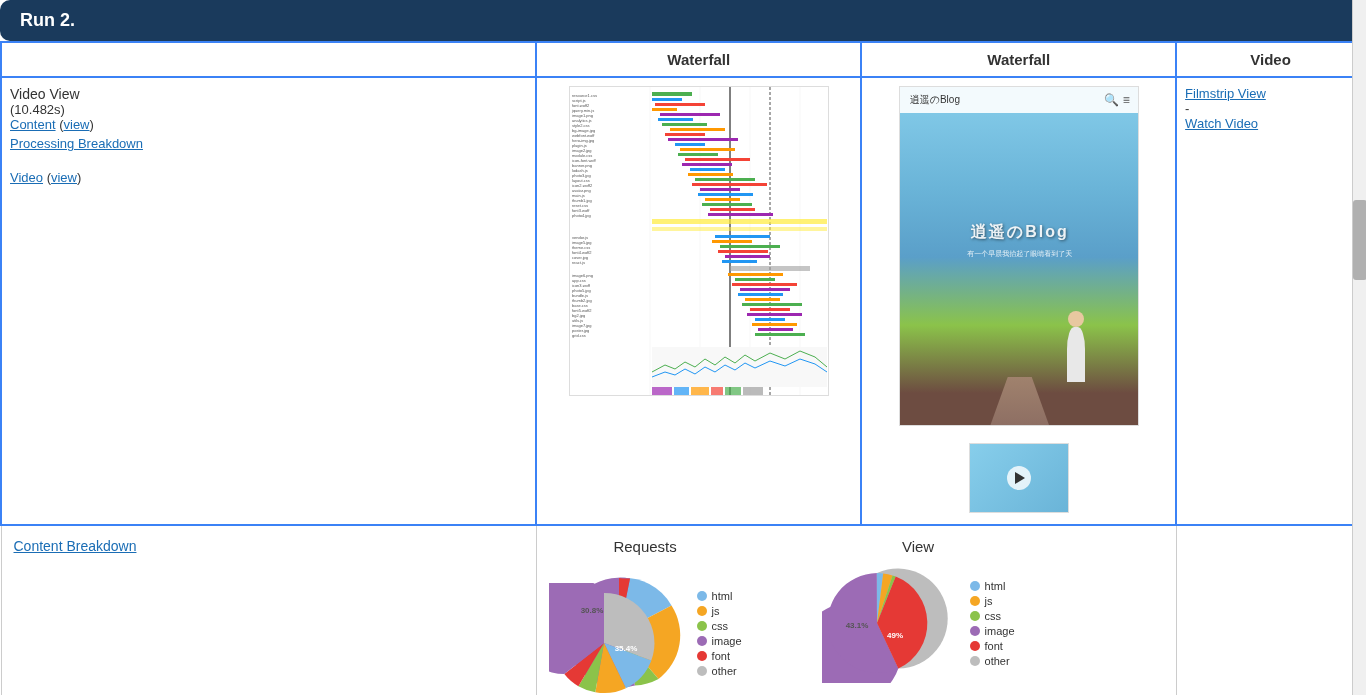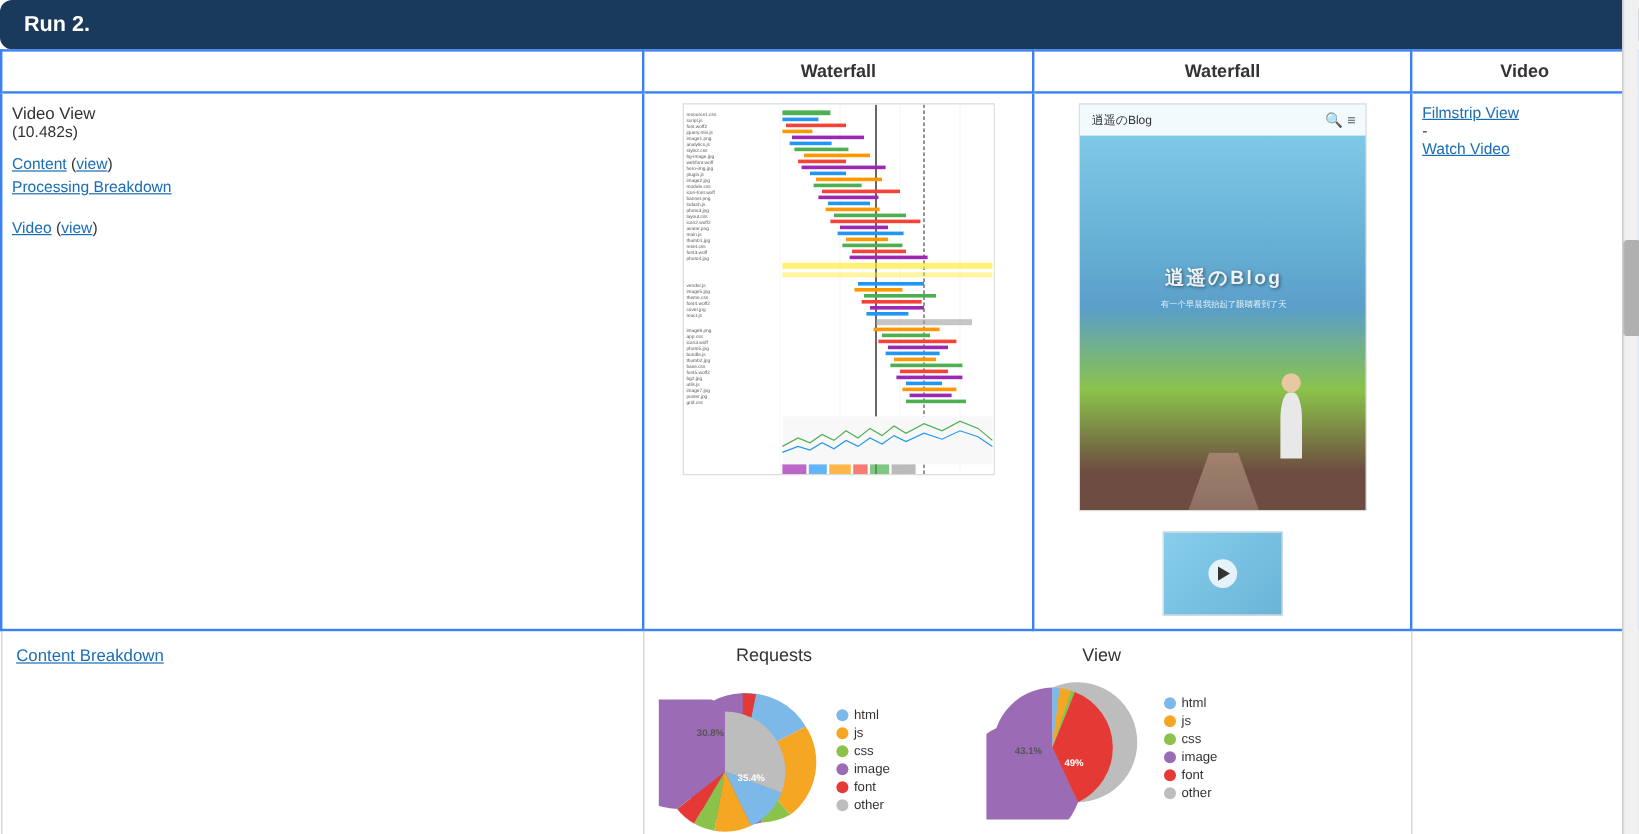--- a/index.html
+++ b/index.html
@@ -61,21 +61,21 @@
 
     .first-view-title {
       font-size: 14px;
       font-weight: normal;
       color: #333;
     }
 
     .first-view-time {
       font-size: 13px;
       color: #333;
-      margin-bottom: 12px;
+      margin-bottom: 0;
     }
 
     .link-row {
       margin-bottom: 4px;
     }
 
     .link-row a, a {
       color: #1a6db5;
       text-decoration: underline;
       cursor: pointer;

